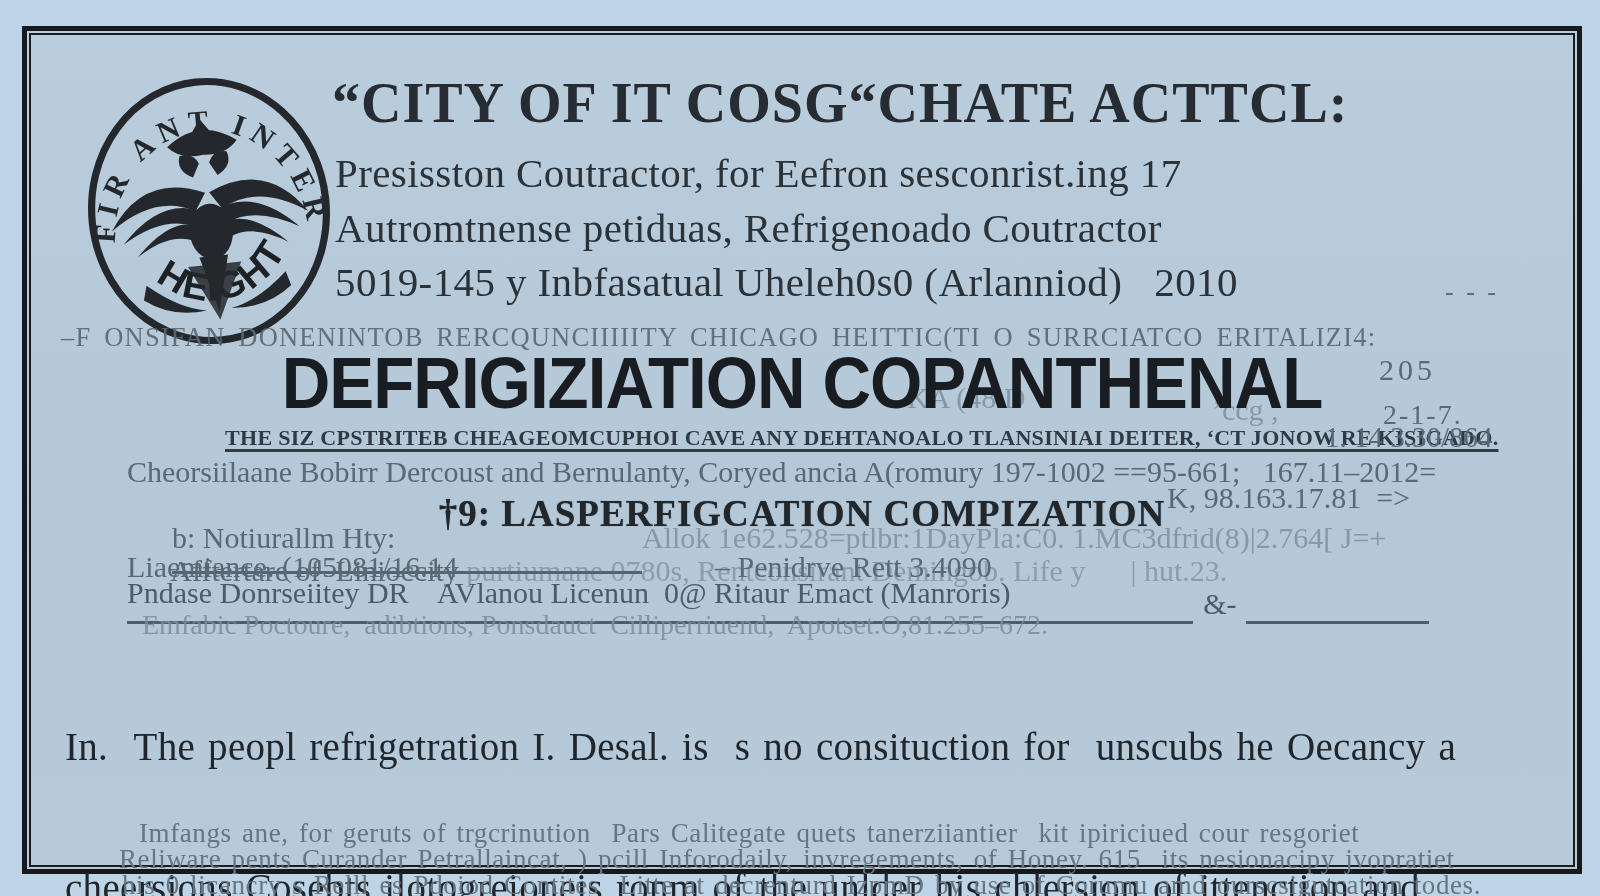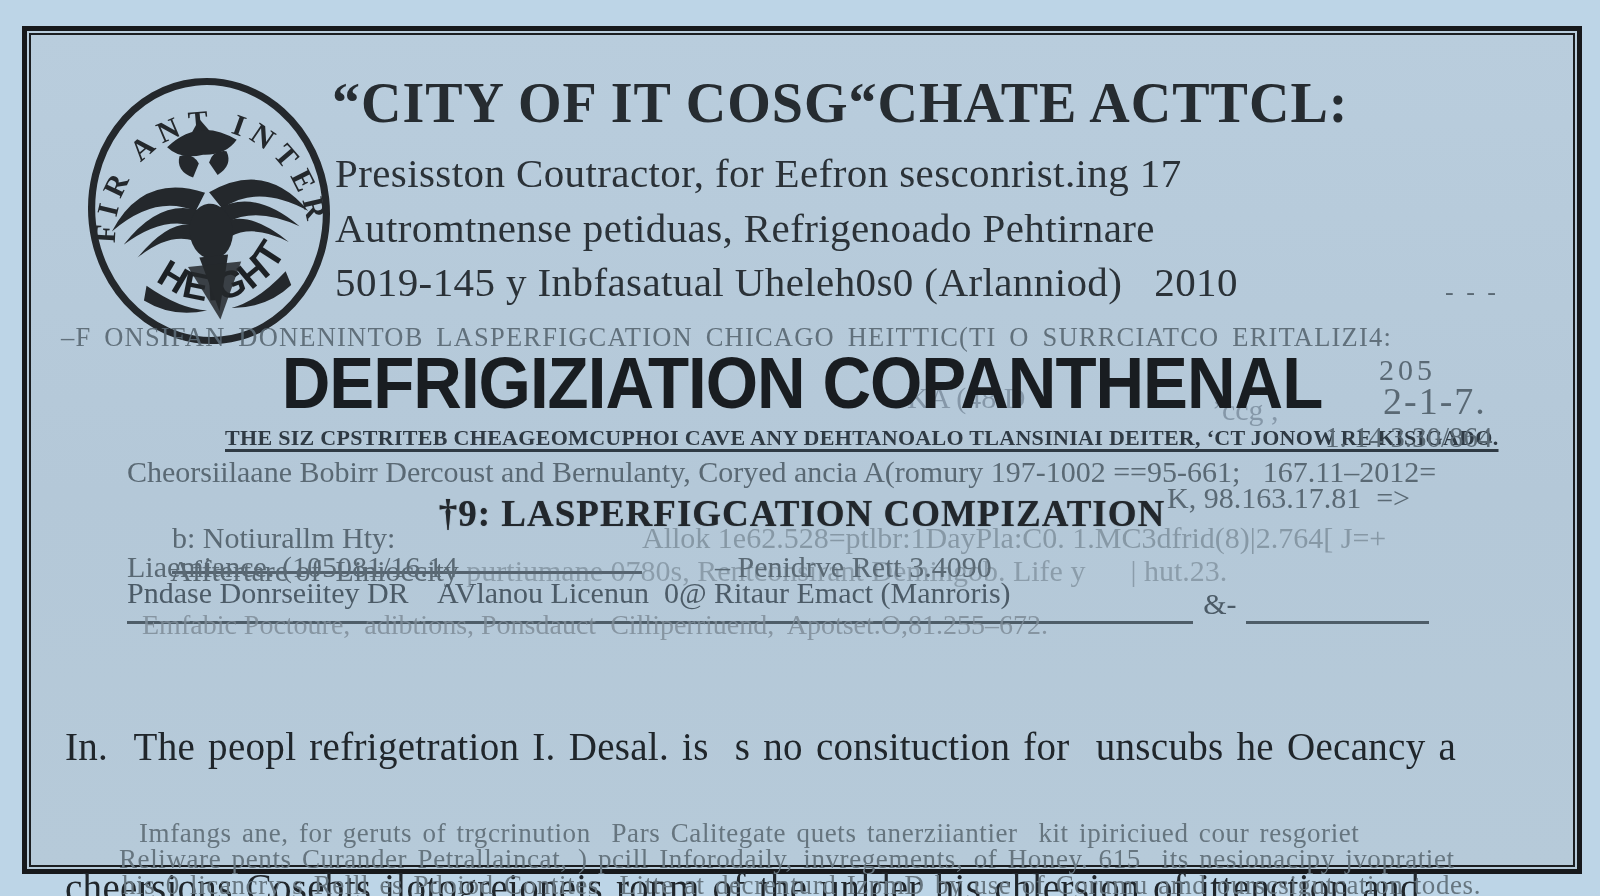--- a/index.html
+++ b/index.html
@@ -16,21 +16,21 @@
   
   .hdr-title{left:305px;top:40px;font-size:56px;font-weight:600;letter-spacing:1px;color:#262c31;}
   .hdr-line{left:308px;font-size:41px;color:#2b3238;letter-spacing:.4px;}
   .hl1{top:118px}.hl2{top:173px}.hl3{top:227px}
   .hdr-dashes{top:246px;left:1418px;font-size:26px;color:#5a6974;letter-spacing:3px;}
 
   
   .grayline{color:#5a6974;}
   .caps-line{left:34px;top:291px;font-size:26.5px;letter-spacing:1.2px;word-spacing:5px;opacity:.92;}
   .n185{left:1352px;top:322px;font-size:30px;color:#5a6974;letter-spacing:4px;}
-  .n217{left:1356px;top:348px;font-size:38px;color:#5a6974;letter-spacing:2px;}
+  .n217{left:1356px;top:368px;font-size:28px;color:#5a6974;letter-spacing:2px;}
   .frag{color:#5f7081;opacity:.55;z-index:1;}
   .fr-pless{left:80px;top:344px;font-size:36px;letter-spacing:2px;}
   .fr-a{left:880px;top:350px;font-size:30px;}
   .fr-b{left:1185px;top:362px;font-size:30px;}
 
   .big-title{left:40px;right:40px;top:314px;text-align:center;z-index:2;
     font-family:"Liberation Sans","DejaVu Sans",sans-serif;font-weight:800;
     font-size:66px;letter-spacing:-1px;color:#191d21;transform:scale(1.02,1.1);}
 
   .ucaps{left:198px;top:394px;font-size:22px;font-weight:700;color:#2f3a44;
@@ -96,25 +96,25 @@
           <path d="M116 184 L130 238 L144 184 z"></path>
           <path d="M104 192 L130 246 L156 192 z" opacity=".85"></path>
           <path d="M62 206 q30 26 56 30 q-34 4 -60 -16 z"></path>
           <path d="M198 206 q-30 26 -56 30 q34 4 60 -16 z"></path>
         </g>
       </svg>
     </div>
 
     <div class="abs hdr-title">“CITY OF IT COSG“CHATE ACTTCL:</div>
     <div class="abs hdr-line hl1">Presisston Coutractor, for Eefron sesconrist.ing 17</div>
-    <div class="abs hdr-line hl2">Autromtnense petiduas, Refrigenoado Pehtirnare</div>
+    <div class="abs hdr-line hl2">Autromtnense petiduas, Refrigenoado Coutractor</div>
     <div class="abs hdr-line hl3">5019-145 y Inbfasatual Uheleh0s0 (Arlanniod)   2010</div>
     <div class="abs hdr-dashes">- - -</div>
 
-    <div class="abs grayline caps-line">–F ONSIFAN DONENINTOB LASPERFIGCATION CHICAGO HEITTIC(TI O SURRCIATCO ERITALIZI4:</div>
+    <div class="abs grayline caps-line">–F ONSIFAN DONENINTOB RERCQUNCIIIIITY CHICAGO HEITTIC(TI O SURRCIATCO ERITALIZI4:</div>
     <div class="abs n185">205</div>
     <div class="abs n217">2-1-7.</div>
     <div class="abs frag fr-a">KA (48 D</div>
     <div class="abs frag fr-b">’ccg ,</div>
 
     <div class="abs big-title">DEFRIGIZIATION COPANTHENAL</div>
 
     <div class="abs ucaps">THE SIZ CPSTRITEB CHEAGEOMCUPHOI CAVE ANY DEHTANOALO TLANSINIAI DEITER, ‘CT JONOW RE KISIGADO.</div>
     <div class="abs n330">1. 14 3.30/864</div>
 

